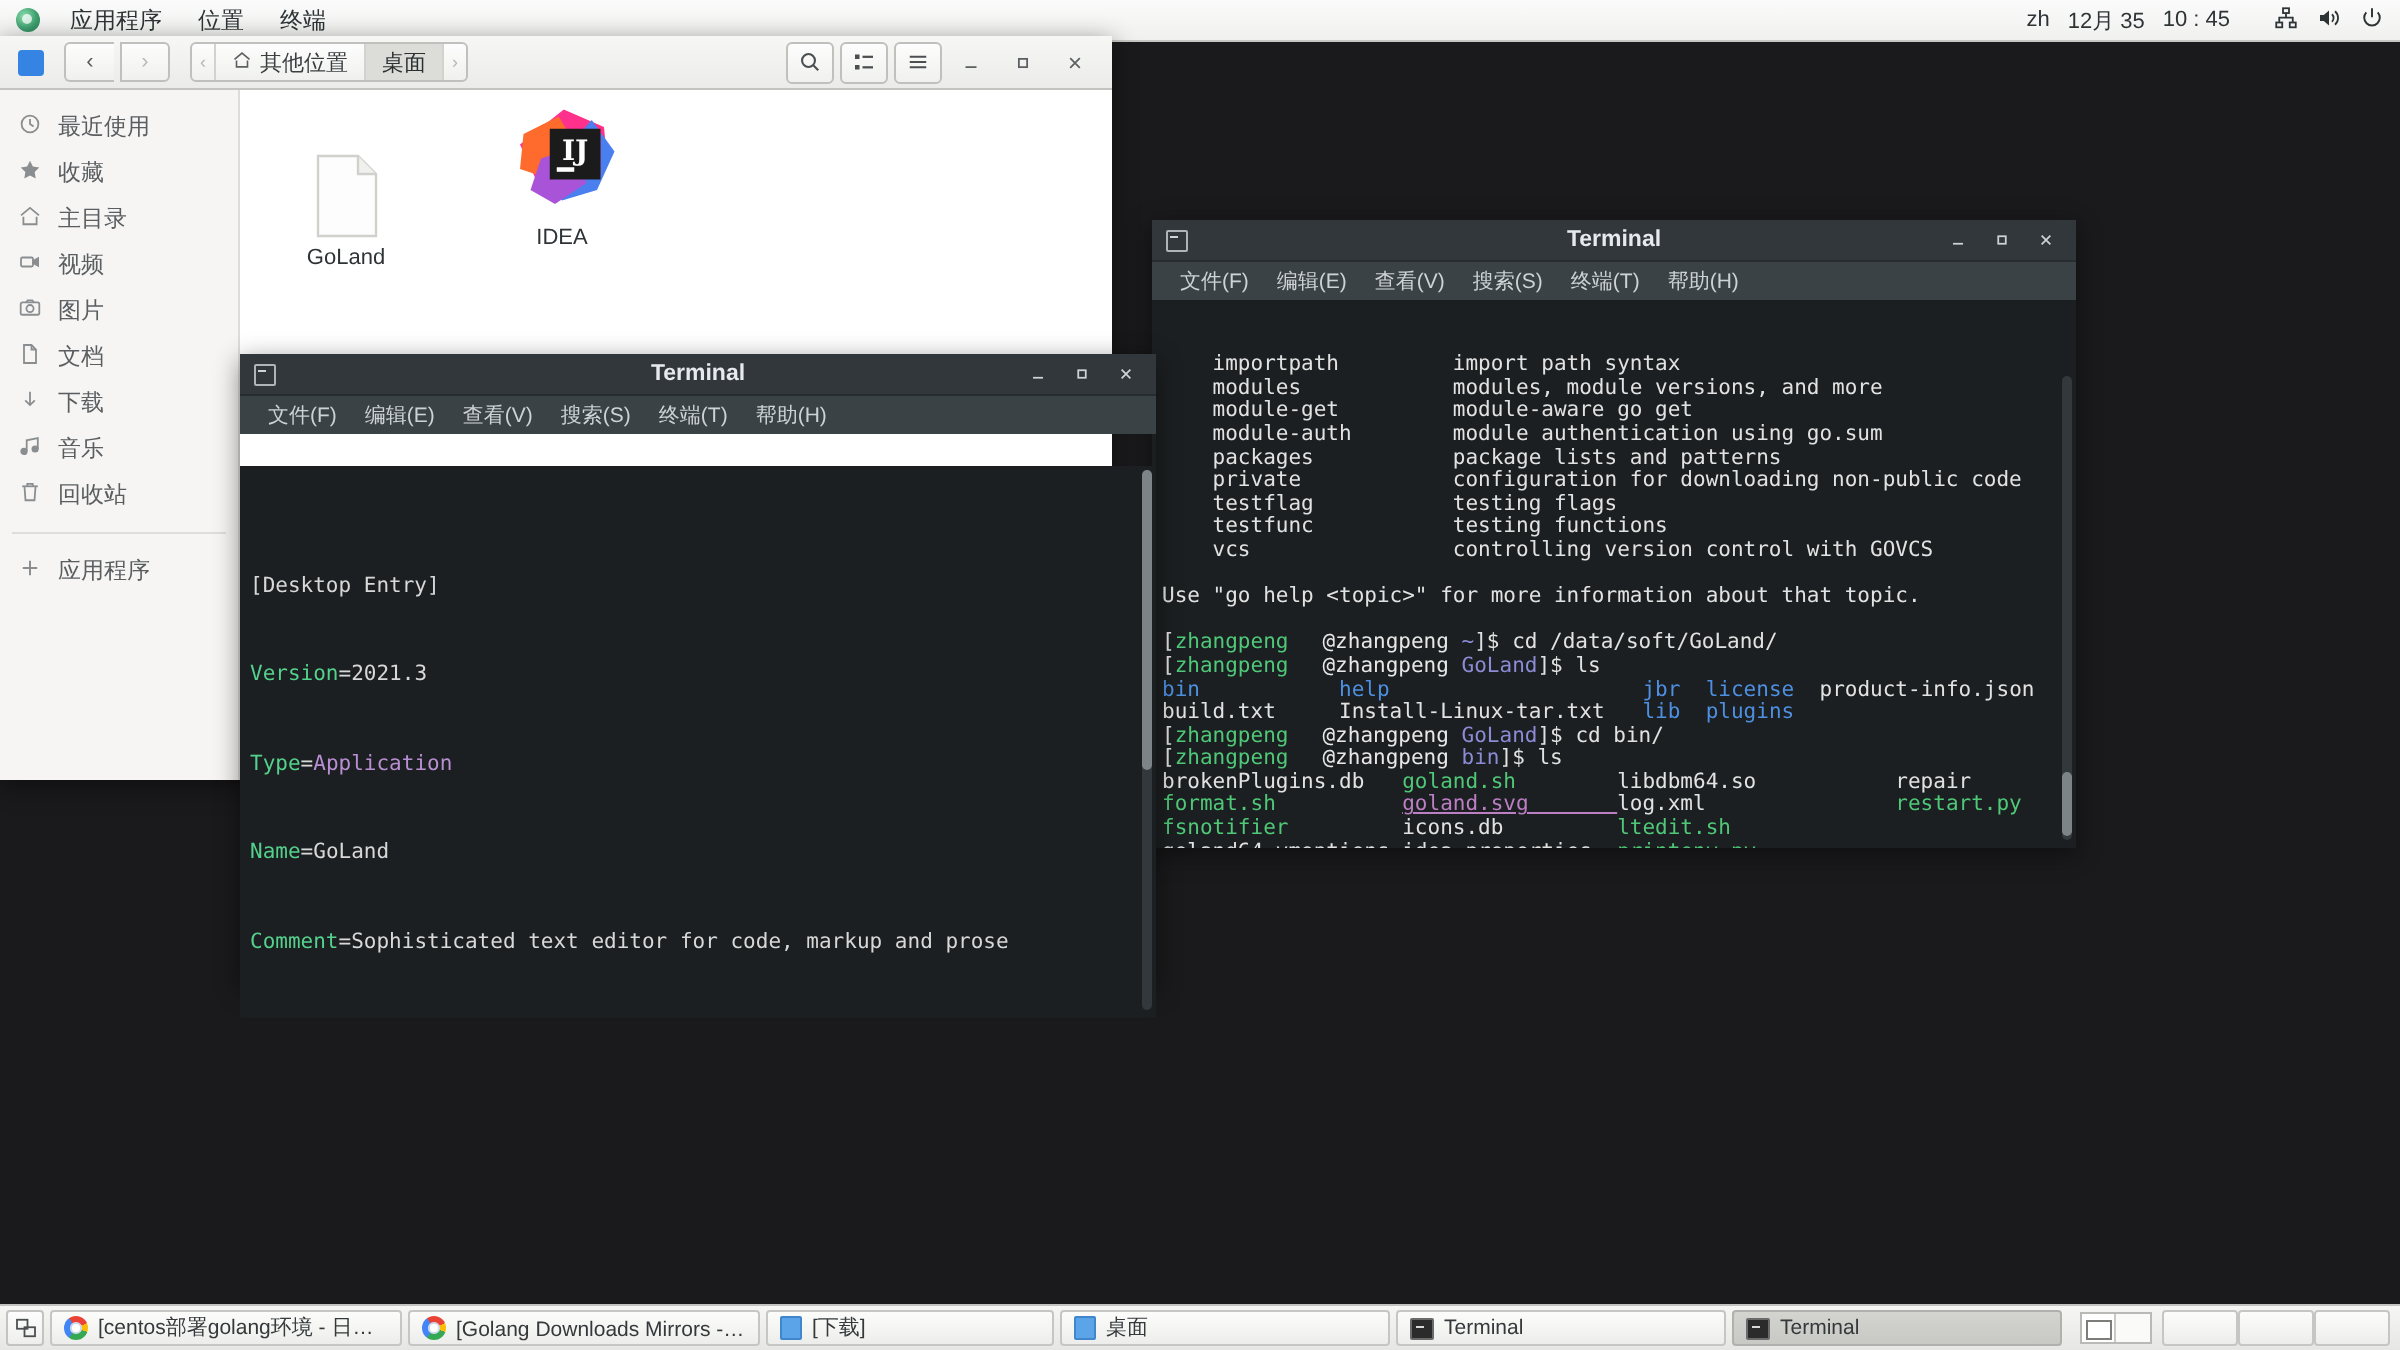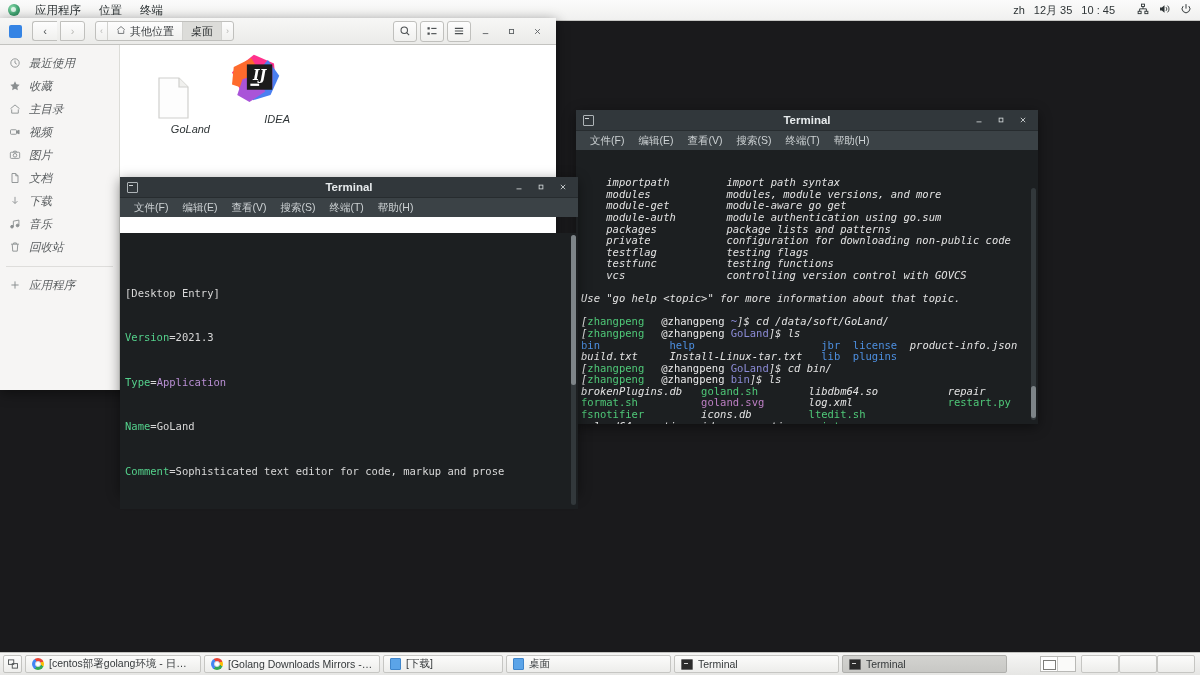--- a/index.html
+++ b/index.html
@@ -71,37 +71,37 @@
   .fm-right { margin-left:auto; display:flex; align-items:center; gap:3px; padding-right:3px; }
   .tbtn {
     width:24px; height:21px; border:1px solid #c0c0bd; border-radius:3px;
     background:linear-gradient(#fdfdfd,#f0f0ee);
     display:flex; align-items:center; justify-content:center; color:#4b4f51;
   }
   .wbtn {
     width:23px; height:21px; display:flex; align-items:center; justify-content:center;
     color:#5c6063; font-size:12px;
   }
-  #fm-body { display:flex; height:345px;font-style:italic; }
+  #fm-body { display:flex; height:345px; }
   #fm-sidebar {
     width:120px; background:#f6f5f4; border-right:1px solid #dcdcd8;
     padding-top:7px; font-size:11.5px; color:#6d7174;
   }
   .side-item {
     display:flex; align-items:center; gap:8px; height:23px; padding-left:9px;
   }
   .side-item .lbl { color:#5a5e60; }
   .side-sep { height:1px; background:#dedddb; margin:7px 6px; }
   #fm-main { flex:1; background:#fff; position:relative; }
   .dicon {
     position:absolute; width:74px; text-align:center;
     font-size:11px; color:#2e3436;
   }
   .dicon .glyph { height:52px; display:flex; align-items:flex-end; justify-content:center; }
-  .dicon .nm { margin-top:4px;text-align:right; }
+  .dicon .nm { margin-top:4px; }
 
   
   .term-header {
     height:21px; background:#31373b; display:flex; align-items:center;
     position:relative; border-bottom:1px solid #272c2f;
   }
   .term-header .tico {
     width:11px; height:11px; border:1px solid #aeb4b7; margin-left:7px; border-radius:1px;
     position:relative; background:#31373b;
   }
@@ -132,24 +132,24 @@
 
   
   .v-key  { color:#54d18c; }
   .v-plain{ color:#d8d8d8; }
   .v-str  { color:#b98fd4; }
 
   
   .b-user { color:#4fc878; }
   .b-host { color:#e8e8e8;margin-left:17px; }
   .b-dir  { color:#8b8bd6; }
-  .b-white{ color:#e2e2e2;font-style:italic; }
+  .b-white{ color:#e2e2e2; }
   .b-blue { color:#4d8fe0; }
   .b-green{ color:#4fc878; }
-  .b-mag  { color:#bd7fc4; }
+  .b-mag  { color:#bd7fc4;text-decoration:underline; }
 
   
   #taskbar {
     position:absolute; left:0; bottom:0; width:1200px; height:23px;
     background:linear-gradient(#f6f6f5,#e6e6e4);
     border-top:1px solid #c3c3c0; display:flex; align-items:center;
     padding:0 3px; gap:3px; font-size:10.5px; color:#35393b;
   }
   .tb-show {
     width:19px; height:18px; border:1px solid #c3c3c0; border-radius:2px;
@@ -385,21 +385,21 @@
     <div id="fm-main">
       <div class="dicon" style="left:16px; top:22px;">
         <div class="glyph">
           <svg width="34" height="42" viewBox="0 0 34 42">
             <path d="M3 1h20l9 9v31H3z" fill="#fdfdfd" stroke="#d0d0cd" stroke-width="1.2"></path>
             <path d="M23 1v9h9" fill="#f0f0ee" stroke="#d0d0cd" stroke-width="1.2"></path>
           </svg>
         </div>
         <div class="nm">GoLand</div>
       </div>
-      <div class="dicon" style="left:96px; top:12px;">
+      <div class="dicon" style="left:124px; top:12px;">
         <div class="glyph">
           <svg width="56" height="56" viewBox="0 0 64 64">
             <path d="M33 2 L56 12 L58 34 L40 48 L18 44 L8 22 Z" fill="#ff318c"></path>
             <path d="M49 8 L62 26 L52 48 L32 54 L22 38 Z" fill="#4a7ff0"></path>
             <path d="M10 16 L30 6 L40 22 L26 42 L8 36 Z" fill="#fe6b2d"></path>
             <path d="M20 30 L38 24 L46 44 L28 56 L14 48 Z" fill="#a954d8"></path>
             <path d="M30 14 L54 14 L54 40 L30 40 Z" fill="#ff318c" opacity=".9"></path>
             <rect x="25" y="13" width="29" height="29" fill="#1b1b1b"></rect>
             <text x="39.5" y="31" font-family="DejaVu Serif, serif" font-size="16" font-weight="bold" fill="#ffffff" text-anchor="middle">IJ</text>
             <rect x="29" y="35" width="10" height="2.6" fill="#ffffff"></rect>
@@ -495,21 +495,21 @@
     </svg>
   </div>
   <div class="tb-task" style="width:176px;">
     <span class="chrome-ic"></span>
     <span class="tlabel">[centos部署golang环境 - 日行一善g ⋯</span>
   </div>
   <div class="tb-task" style="width:176px;">
     <span class="chrome-ic"></span>
     <span class="tlabel">[Golang Downloads Mirrors - The G⋯</span>
   </div>
-  <div class="tb-task" style="width:120px;">
+  <div class="tb-task" style="width:144px;">
     <span class="files-ic"></span>
     <span class="tlabel">[下载]</span>
   </div>
   <div class="tb-task" style="width:165px;">
     <span class="files-ic"></span>
     <span class="tlabel">桌面</span>
   </div>
   <div class="tb-task" style="width:165px;">
     <span class="term-ic"></span>
     <span class="tlabel">Terminal</span>

